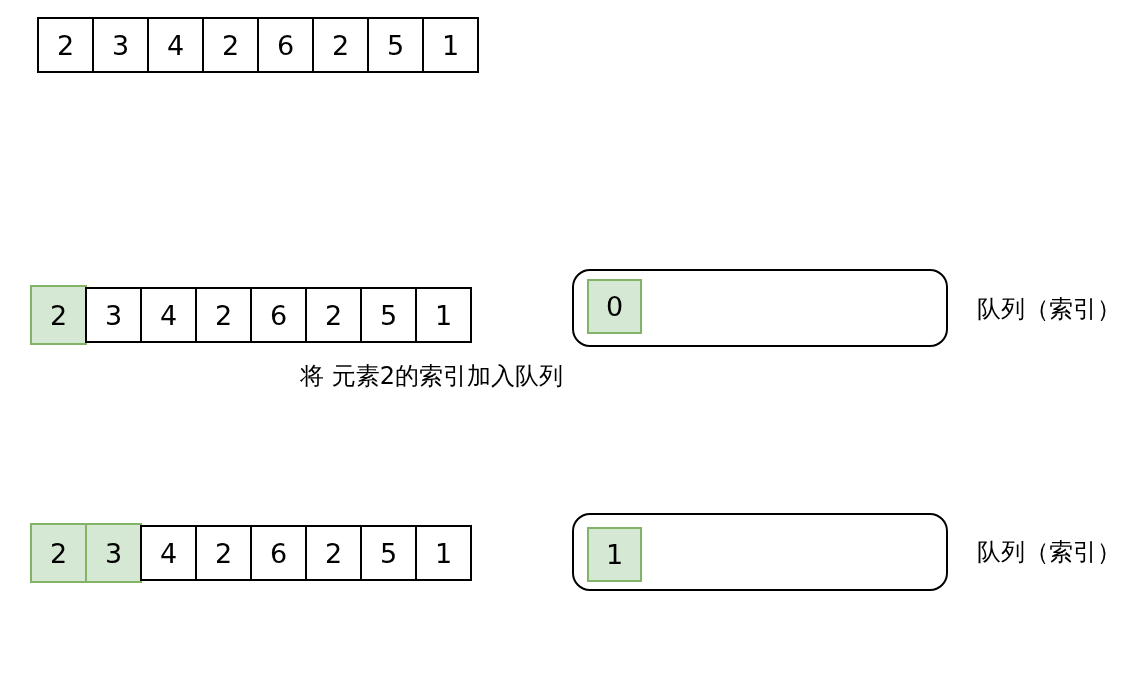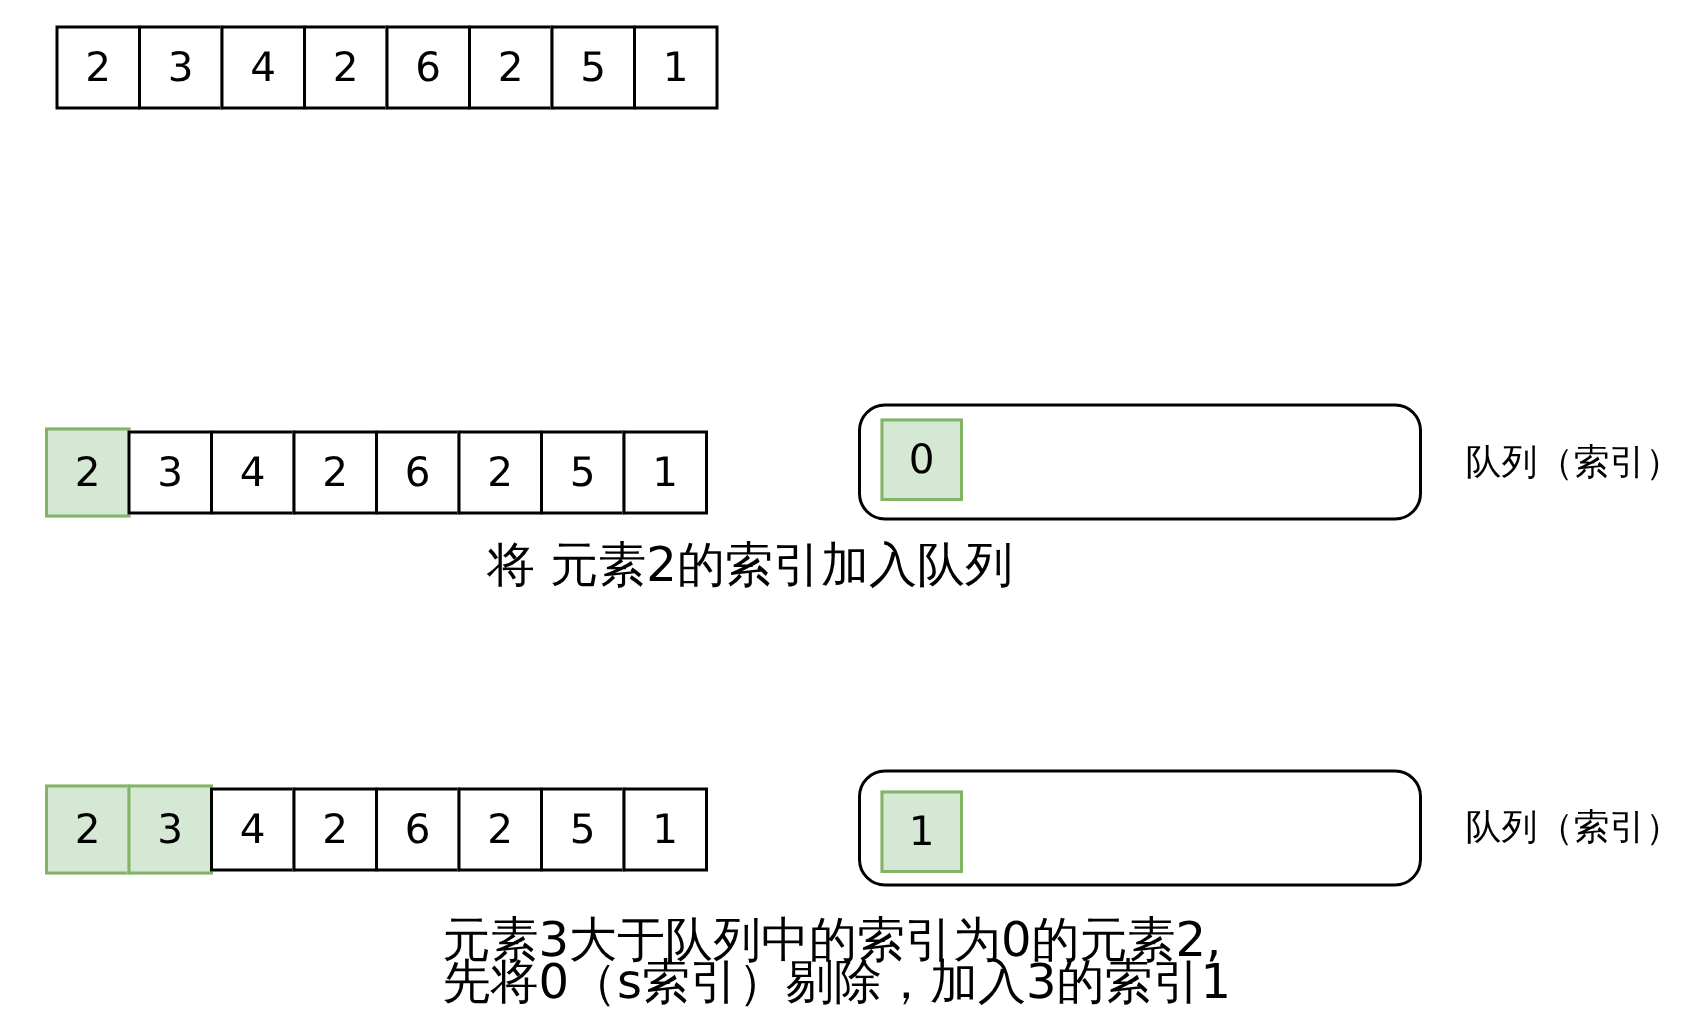--- a/index.html
+++ b/index.html
@@ -67,23 +67,23 @@
   }
   .queue-label {
     position: absolute;
     font-size: 24px;
     line-height: 28px;
     white-space: nowrap;
     font-family: Liberation Mono, monospace;
   }
   .caption {
     position: absolute;
-    font-size: 32px;
+    font-size: 24px;
     line-height: 28px;
-    text-align: center;
+    text-align: left;
     white-space: nowrap;
   }
 </style>
 </head>
 <body>
 
 <div class="canvas">
 
   <div class="array-row" style="left:37px; top:15px;">
     <div class="cell">2</div>
@@ -123,18 +123,14 @@
     <div class="cell">2</div>
     <div class="cell">5</div>
     <div class="cell">1</div>
   </div>
 
   <div class="queue-box" style="left:572px; top:513px;">
     <div class="queue-item" style="left:13px; top:12px;">1</div>
   </div>
   <div class="queue-label" style="left:977px; top:540px;">队列（索引）</div>
 
-  <div class="caption" style="left:295px; top:612px; width:420px;">
-    <div>元素3大于队列中的索引为0的元素2,</div>
-    <div>先将0（s索引）剔除，加入3的索引1</div>
-  </div>
 
 </div>
 
 </body></html>

